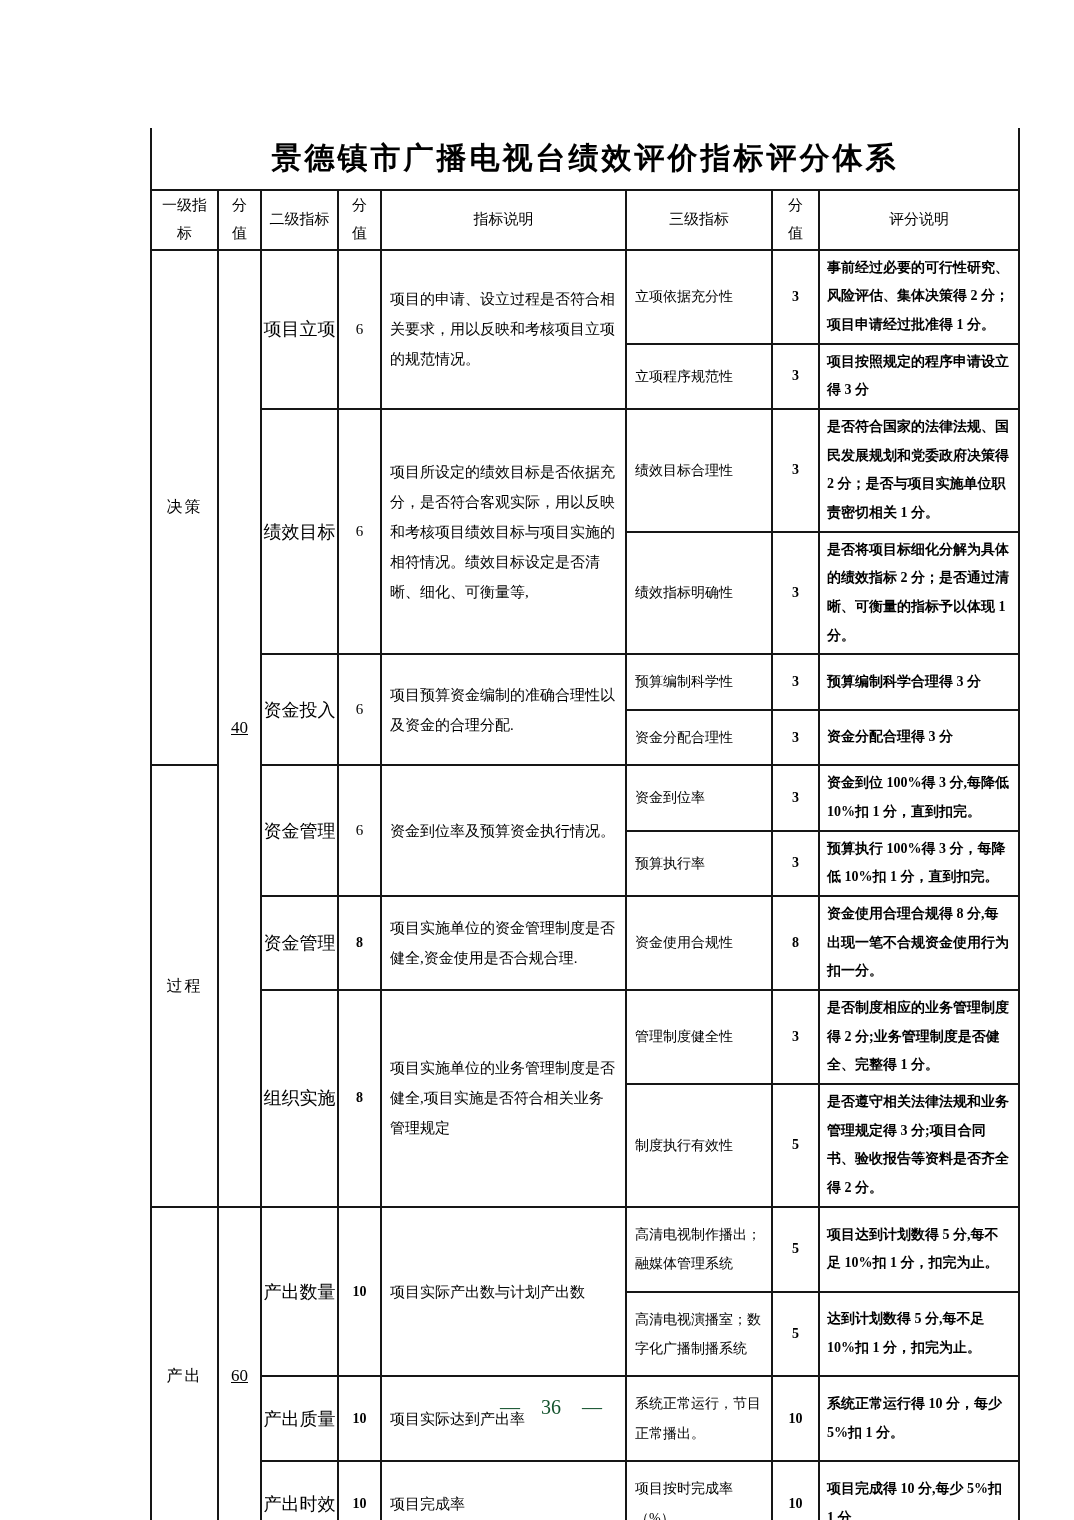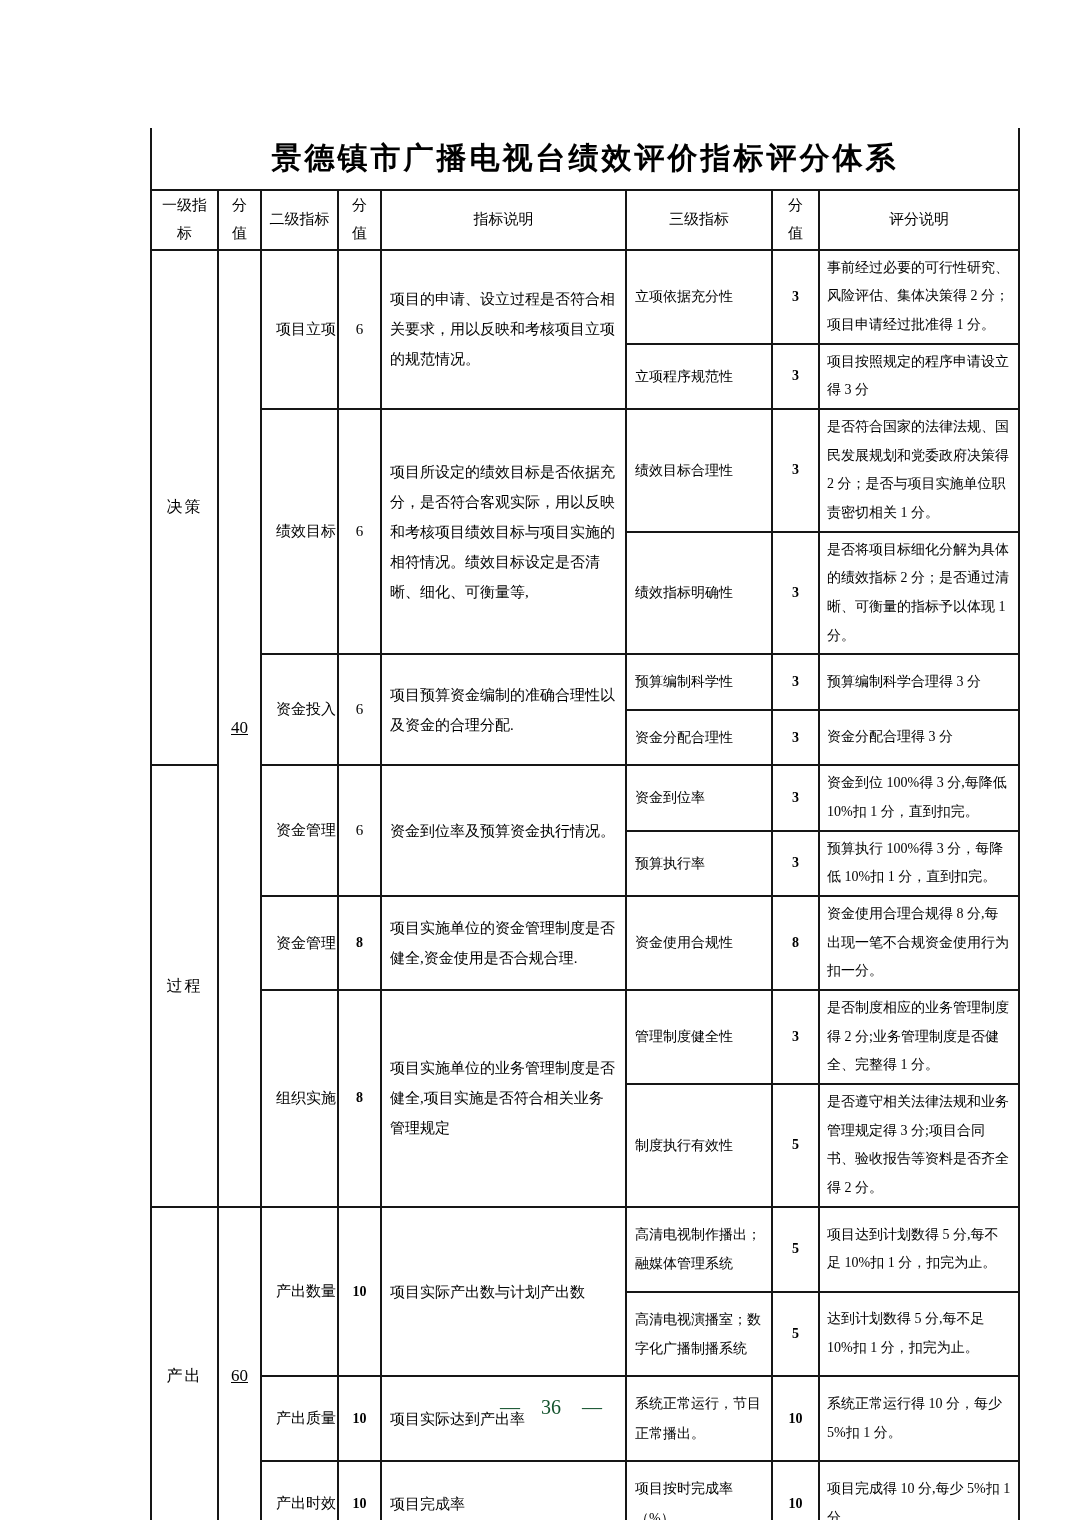--- a/index.html
+++ b/index.html
@@ -8,27 +8,27 @@
   table.score{position:absolute;left:150px;top:128px;width:868px;
               border-collapse:collapse;table-layout:fixed;}
   table.score td{border:2px solid #161616;vertical-align:middle;overflow:hidden;
                  font-family:"Liberation Serif","DejaVu Serif",serif;}
   .title-cell{border-top:none !important;text-align:center;font-weight:bold;
               font-size:30px;letter-spacing:3px;
               font-family:"Liberation Sans","DejaVu Sans",sans-serif;}
   tr.hdr td{text-align:center;font-size:15px;line-height:1.85;white-space:pre-line;}
   .l1name{text-align:center;font-size:16px;letter-spacing:2px;border-radius:17px;}
   .total{text-align:center;font-size:17px;text-decoration:underline;}
-  .l2name{text-align:right;font-size:15px;}
+  .l2name{text-align:center;font-size:18px;}
   .numser{text-align:center;font-size:15px;}
   .numb{text-align:center;font-size:14px;font-weight:bold;
         font-family:"DejaVu Sans","Liberation Sans",sans-serif;}
   .desc{text-align:left;padding:3px 8px;font-size:15px;line-height:2.0;margin-top:8px;}
   .l3{text-align:left;padding:12px 8px;font-size:14px;line-height:2.1;}
-  .note{text-align:left;padding:3px 7px;font-size:14px;line-height:2.05;}
+  .note{text-align:left;padding:3px 7px;font-size:14px;line-height:2.05;font-weight:bold;}
   .open-b{border-bottom:none !important;}
   .pagenum{position:absolute;left:0;top:1396px;width:100%;text-align:center;
            font-size:20px;word-spacing:16px;color:#14532d;padding-left:14px;}
 </style>
 </head>
 <body>
 
 <div class="sheet">
 
   <table class="score">

